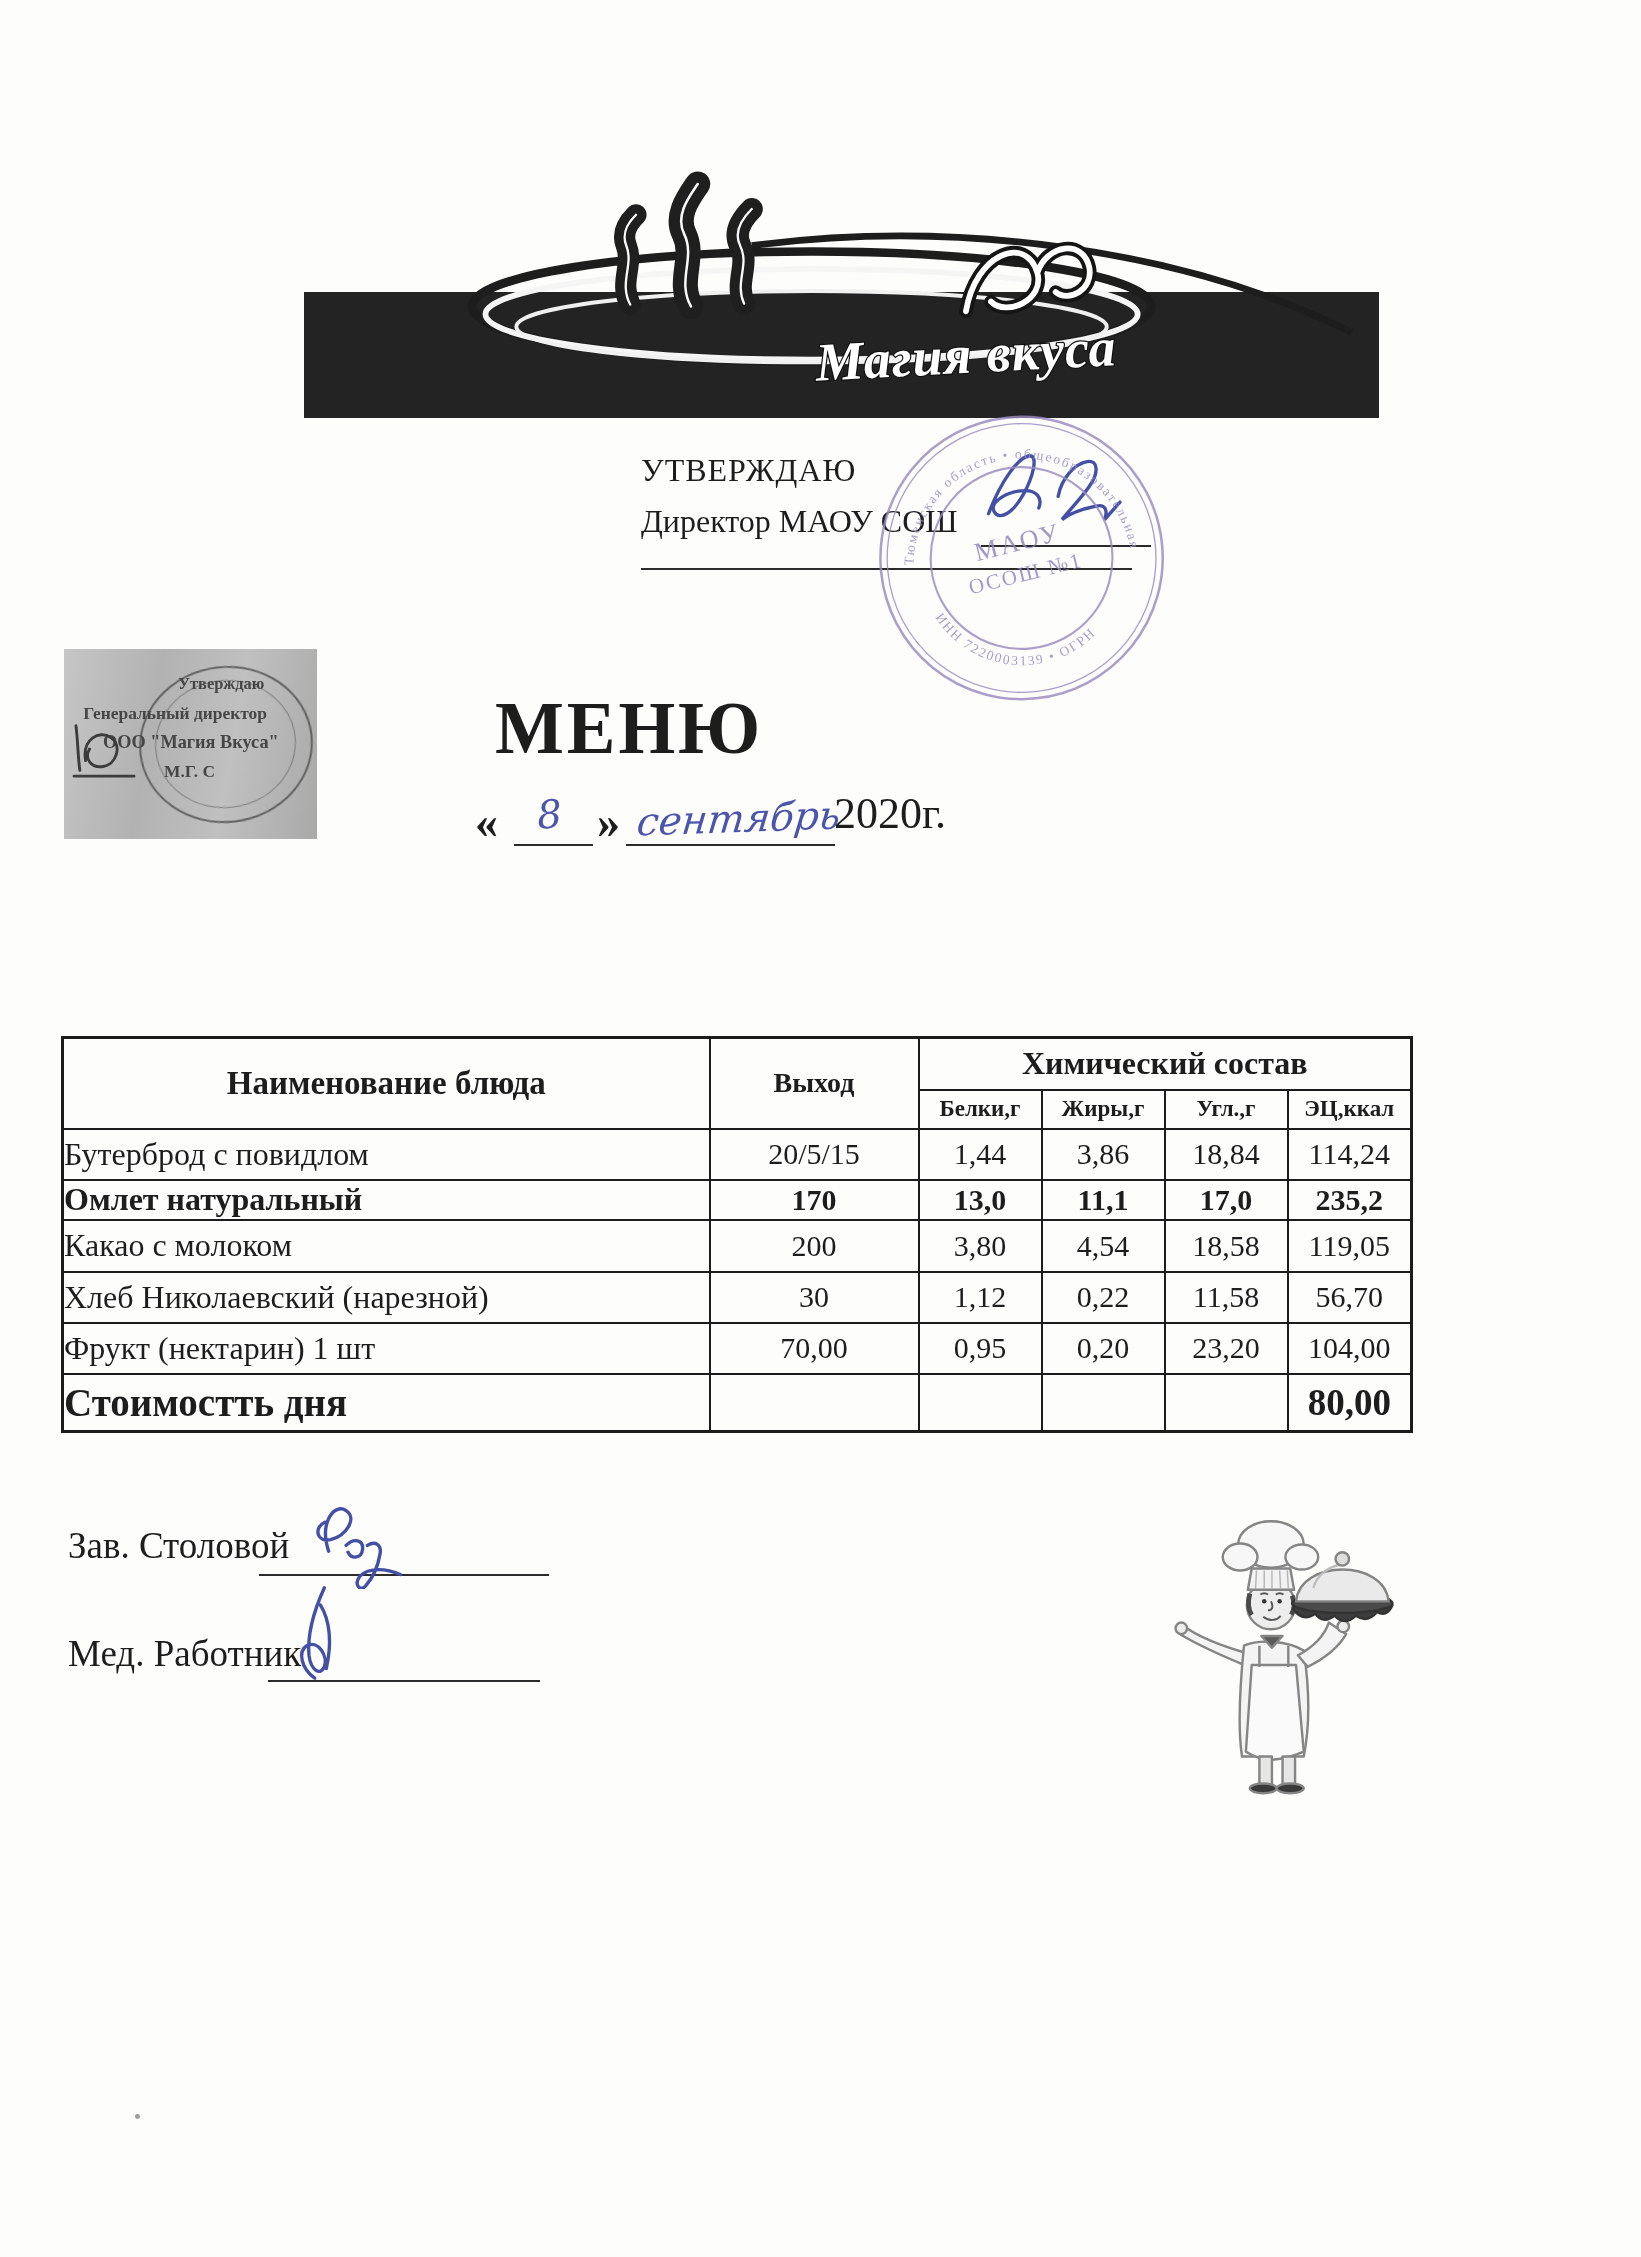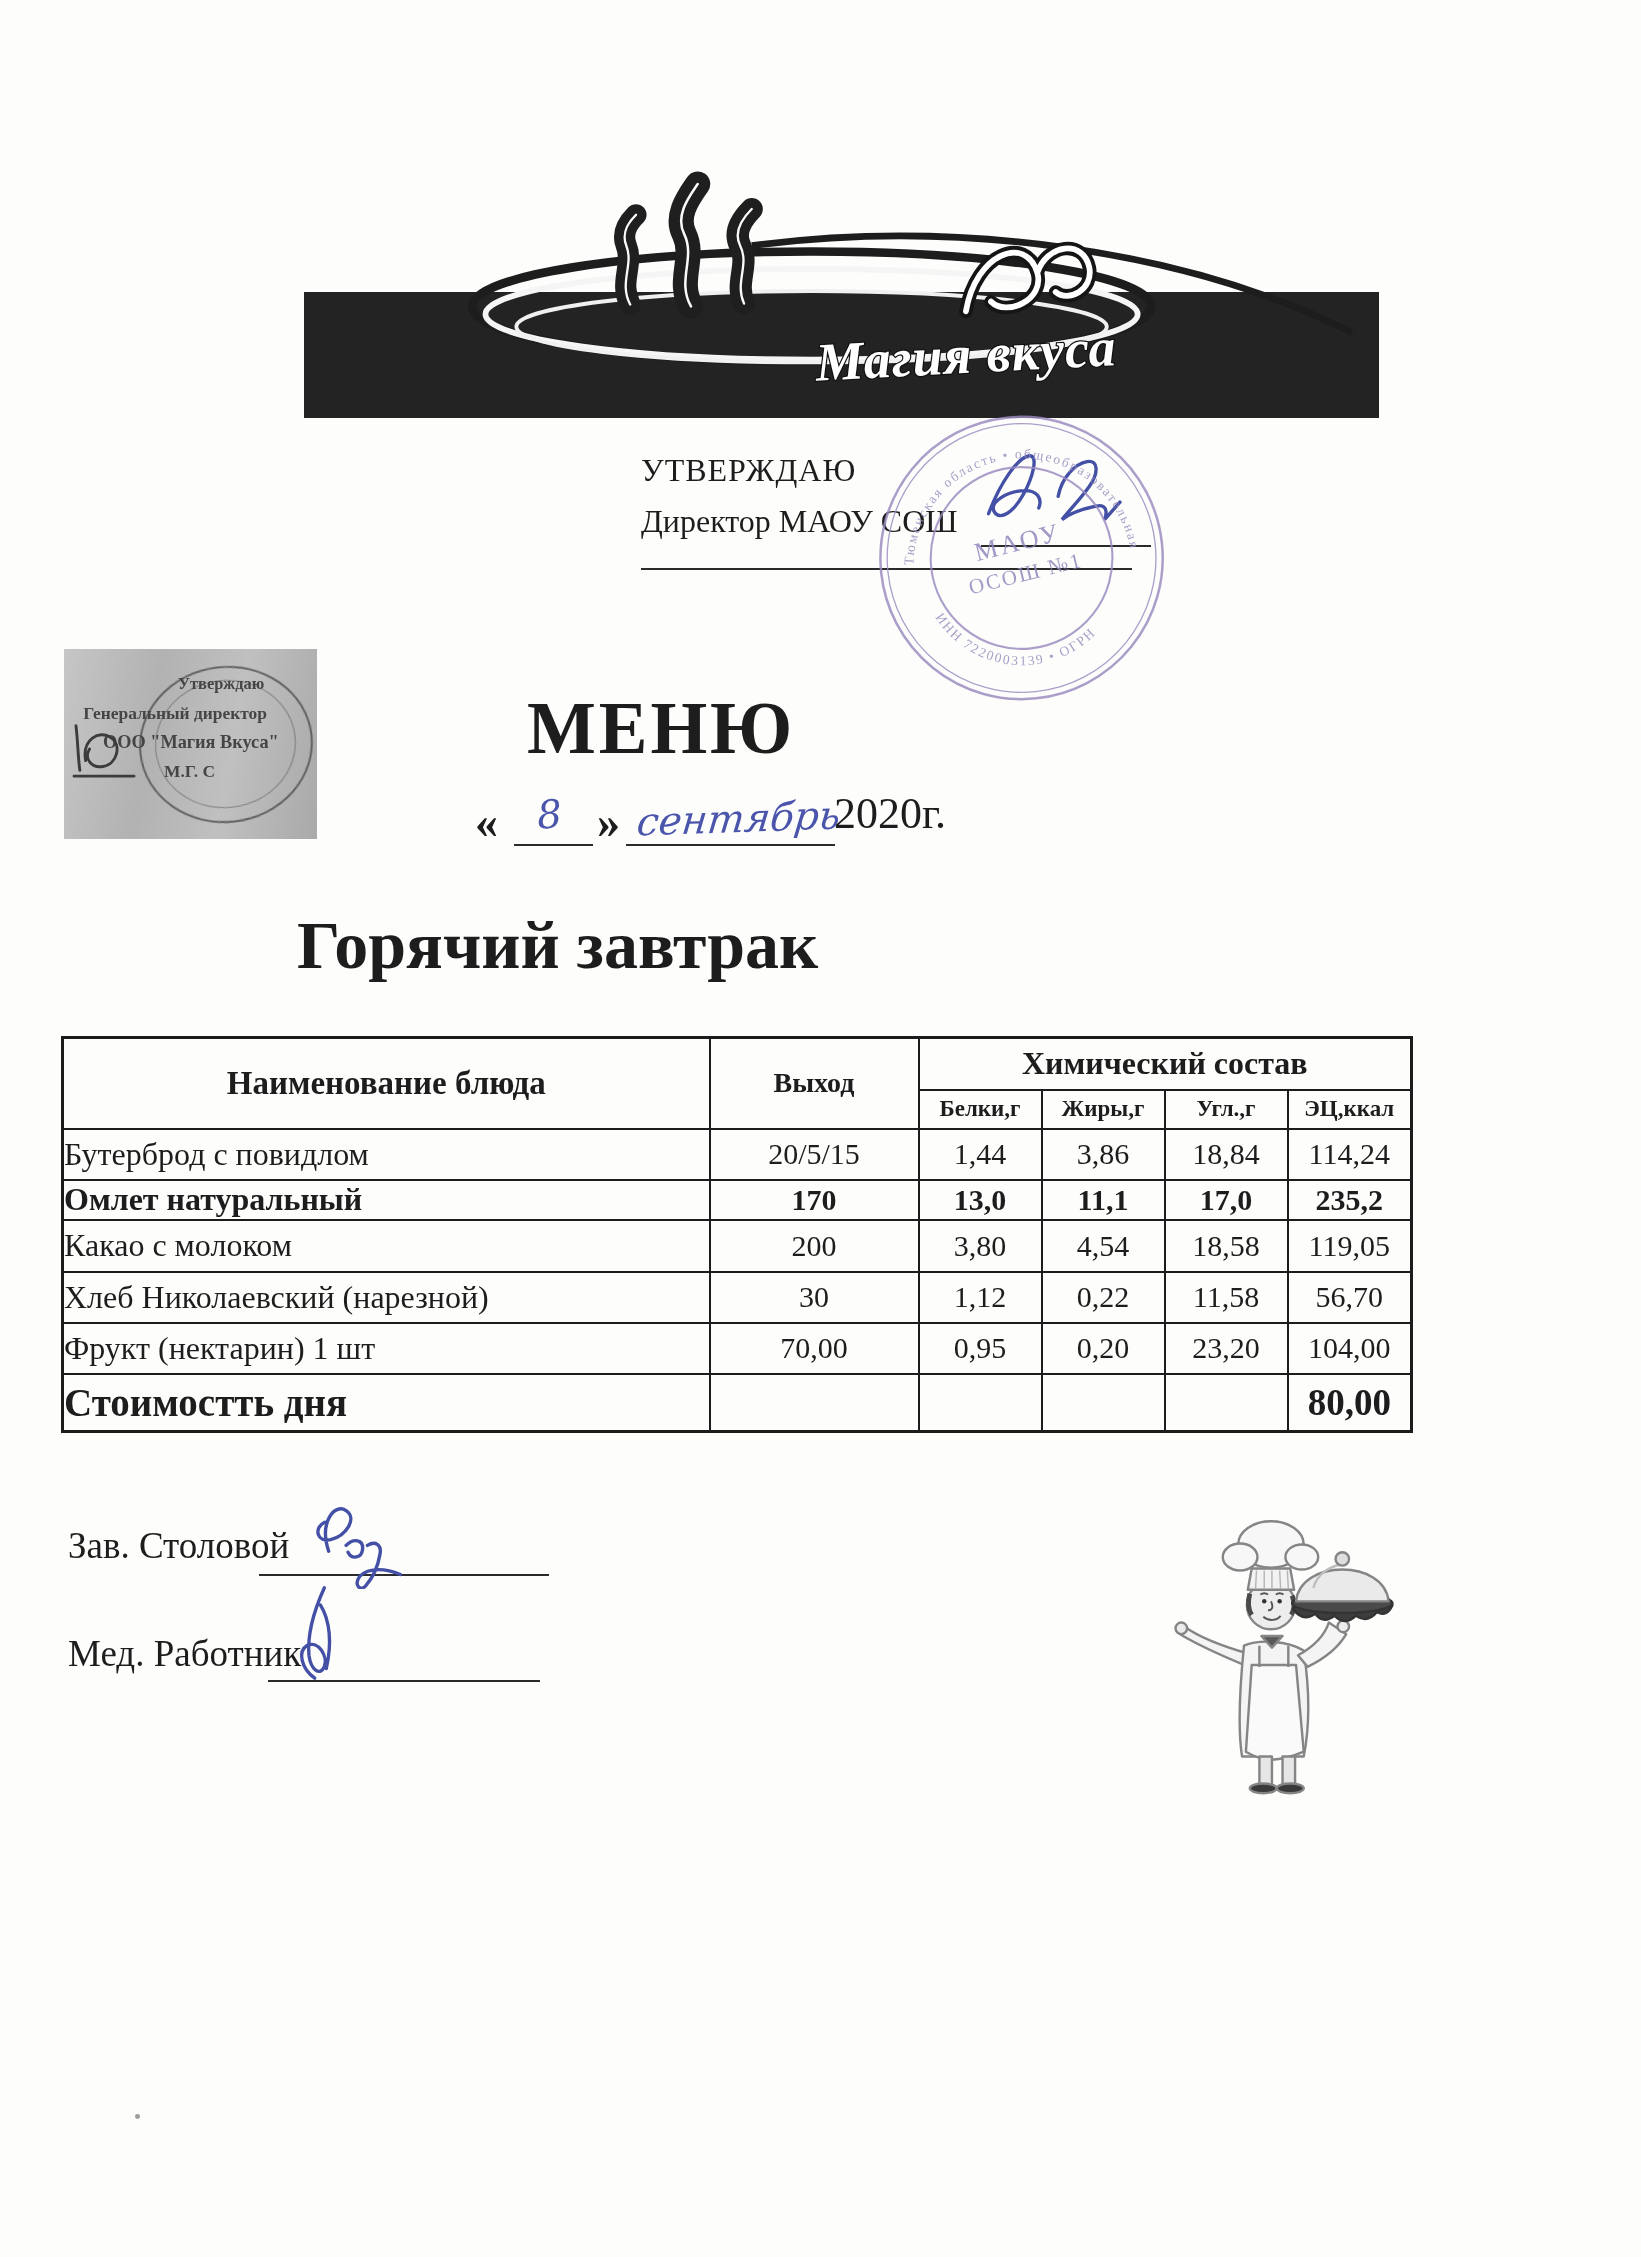--- a/index.html
+++ b/index.html
@@ -18,21 +18,21 @@
   
   .gray-stamp{position:absolute;left:64px;top:649px;width:253px;height:190px;
       background:linear-gradient(100deg,#c6c6c6,#b2b2b2 35%,#c0c0c0 65%,#a9a9a9);}
   .gray-stamp *{color:#454545;}
   .gray-oval{position:absolute;left:75px;top:17.4px;width:170px;height:153px;border:2.9px solid rgba(70,70,70,.75);
       border-radius:50%;transform:rotate(-7deg);filter:blur(0.5px);}
   .gray-oval2{position:absolute;left:91px;top:31px;width:139px;height:126px;border:1.9px solid rgba(80,80,80,.55);
       border-radius:50%;transform:rotate(-7deg);filter:blur(0.6px);}
   .gs-t{position:absolute;font-weight:bold;filter:blur(0.4px);white-space:nowrap;}
   
-  .menu-title{position:absolute;left:495px;top:687px;font-size:73px;font-weight:bold;letter-spacing:2.9px;margin-left:32px;}
+  .menu-title{position:absolute;left:495px;top:687px;font-size:73px;font-weight:bold;letter-spacing:2.9px;}
   .q{position:absolute;font-size:46px;font-weight:bold;top:796px;}
   .ink{color:#4a55ab;}
   .hand{font-family:"DejaVu Serif",serif;font-style:italic;}
   .year{position:absolute;left:834px;top:788px;font-size:44px;font-weight:normal;}
   .section-title{position:absolute;left:297px;top:906px;font-size:68px;font-weight:bold;}
   
   table.menu{position:absolute;left:61px;top:1036px;width:1347px;border-collapse:collapse;
       table-layout:fixed;border:3.4px solid #1c1c1c;}
   table.menu th,table.menu td{border:2.4px solid #1c1c1c;padding:0;}
   th.h-name{font-size:33px;}
@@ -126,21 +126,20 @@
   <div class="menu-title">МЕНЮ</div>
 
   <div class="q" style="left:475px;">«</div>
   <div class="hline" style="left:514px;top:844px;width:79px;"></div>
   <div class="abs ink hand" style="left:537px;top:792px;font-size:39px;transform:rotate(-4deg);">8</div>
   <div class="q" style="left:597px;">»</div>
   <div class="hline" style="left:626px;top:844px;width:209px;"></div>
   <div class="abs ink hand" style="left:637px;top:796px;font-size:39px;transform:rotate(-2deg) skewX(-8deg);">сентябрь</div>
   <div class="year">2020г.</div>
 
-  <div class="section-title">Горячий завтрак</div>
 
   <table class="menu">
     <colgroup>
       <col style="width:647px">
         <col style="width:209px">
       <col style="width:123px">
         <col style="width:123px">
         <col style="width:123px">
         <col style="width:124px">
     </colgroup>

